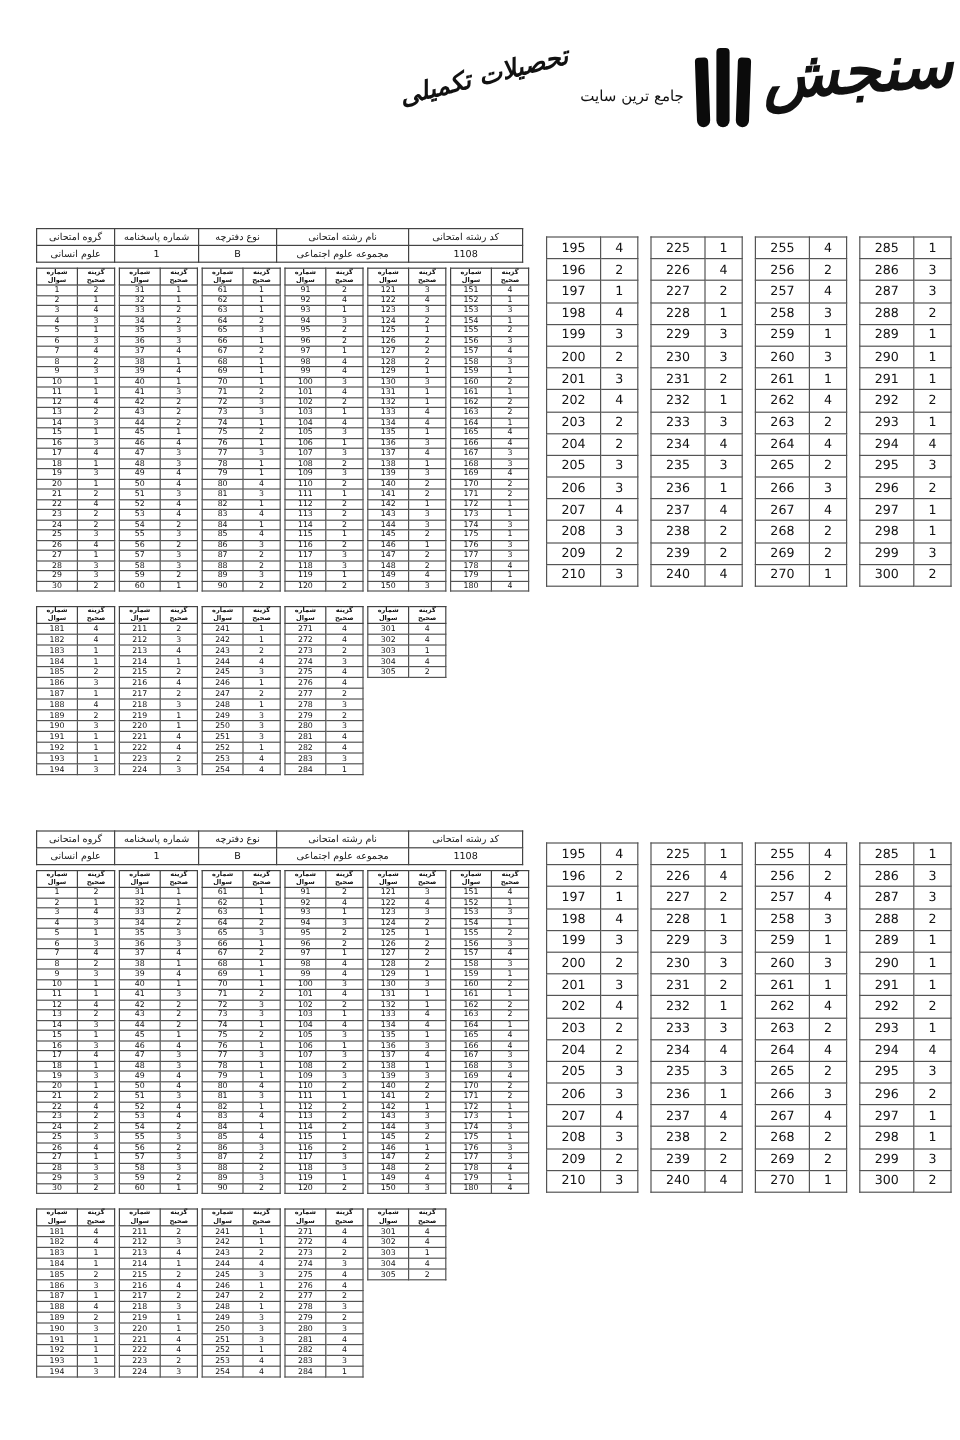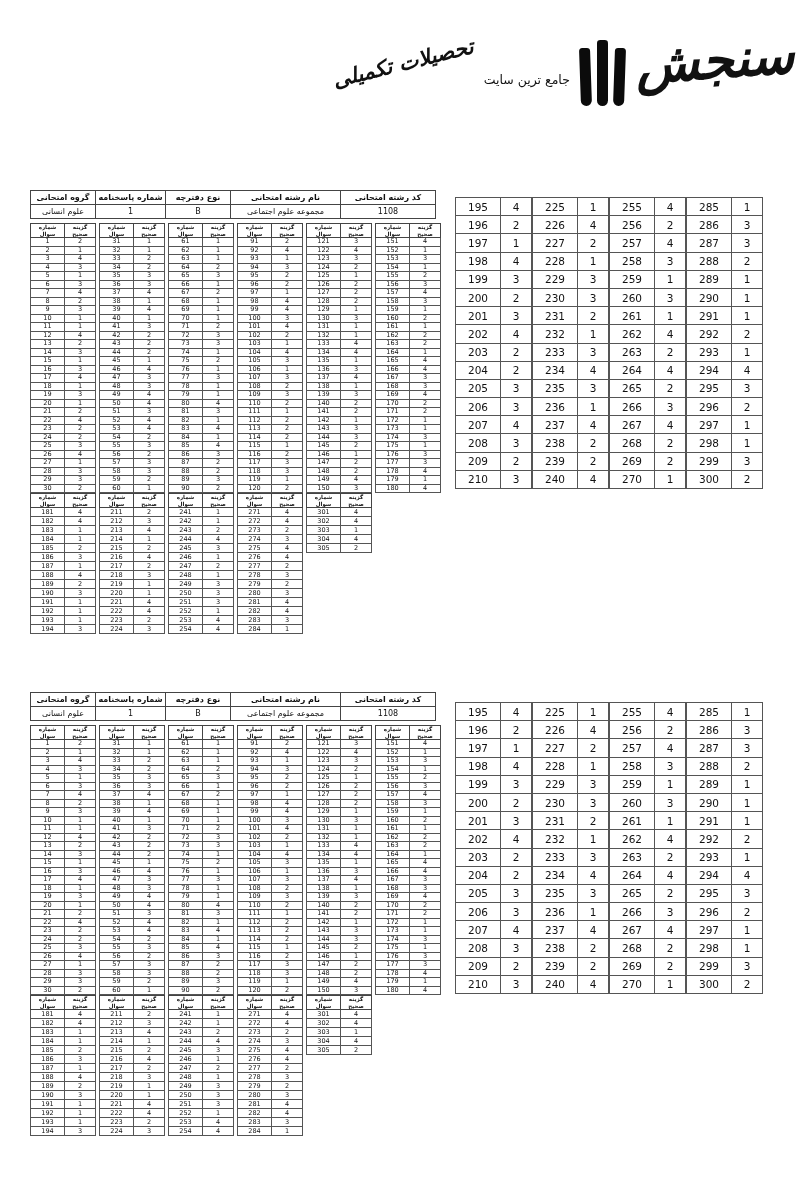--- a/index.html
+++ b/index.html
@@ -41,40 +41,40 @@
   #sheet-left-0 { top:190px; }
   #sheet-left-1 { top:692px; }
 
   .header-table {
     width:405px; border-collapse:collapse; direction:rtl; table-layout:fixed;
   }
   .header-table td {
     border:1px solid #444; height:14px; text-align:center;
     font-size:8px; padding:0 2px; white-space:nowrap; overflow:hidden;
   }
-  .header-table .hlabel { font-weight:bold; }
+  .header-table .hlabel { font-weight:normal; }
 
-  .grid-row { display:flex; gap:3px; align-items:flex-start; }
+  .grid-row { display:flex; gap:3px; align-items:flex-start;margin-top:12px; }
   .grid-main { margin-top:4px; }
 
   table.pair { border-collapse:collapse; table-layout:fixed; border:1px solid #222; }
   table.pair th {
     border:1px solid #444; font-weight:bold; padding:0; text-align:center;
   }
   table.pair td { border:1px solid #555; text-align:center; padding:0; }
 
   .grid-main table.pair, .grid-extra table.pair { width:66px; }
   .grid-main th, .grid-extra th { font-size:5.5px; line-height:6.5px; height:14px; }
   .grid-main td { height:7.8px; font-size:6.5px; line-height:7.5px; }
   .grid-extra td { height:8.3px; font-size:6.5px; line-height:8px; }
   .grid-main .qnum, .grid-main th:first-child,
   .grid-extra .qnum, .grid-extra th:first-child { width:34px; }
 
   
-  .sheet-side { position:absolute; left:455px; display:flex; align-items:flex-start; }
+  .sheet-side { position:absolute; left:455px; display:flex; gap:10px; align-items:flex-start; }
   #sheet-side-0 { top:197px; }
   #sheet-side-1 { top:702px; }
   .sheet-side table.pair { width:77px; border:1px solid #111; }
   .sheet-side td { height:18.2px; font-size:10.5px; }
   .sheet-side .qnum { width:45px; }
 </style>
 </head>
 <body>
 
 <div class="page">

